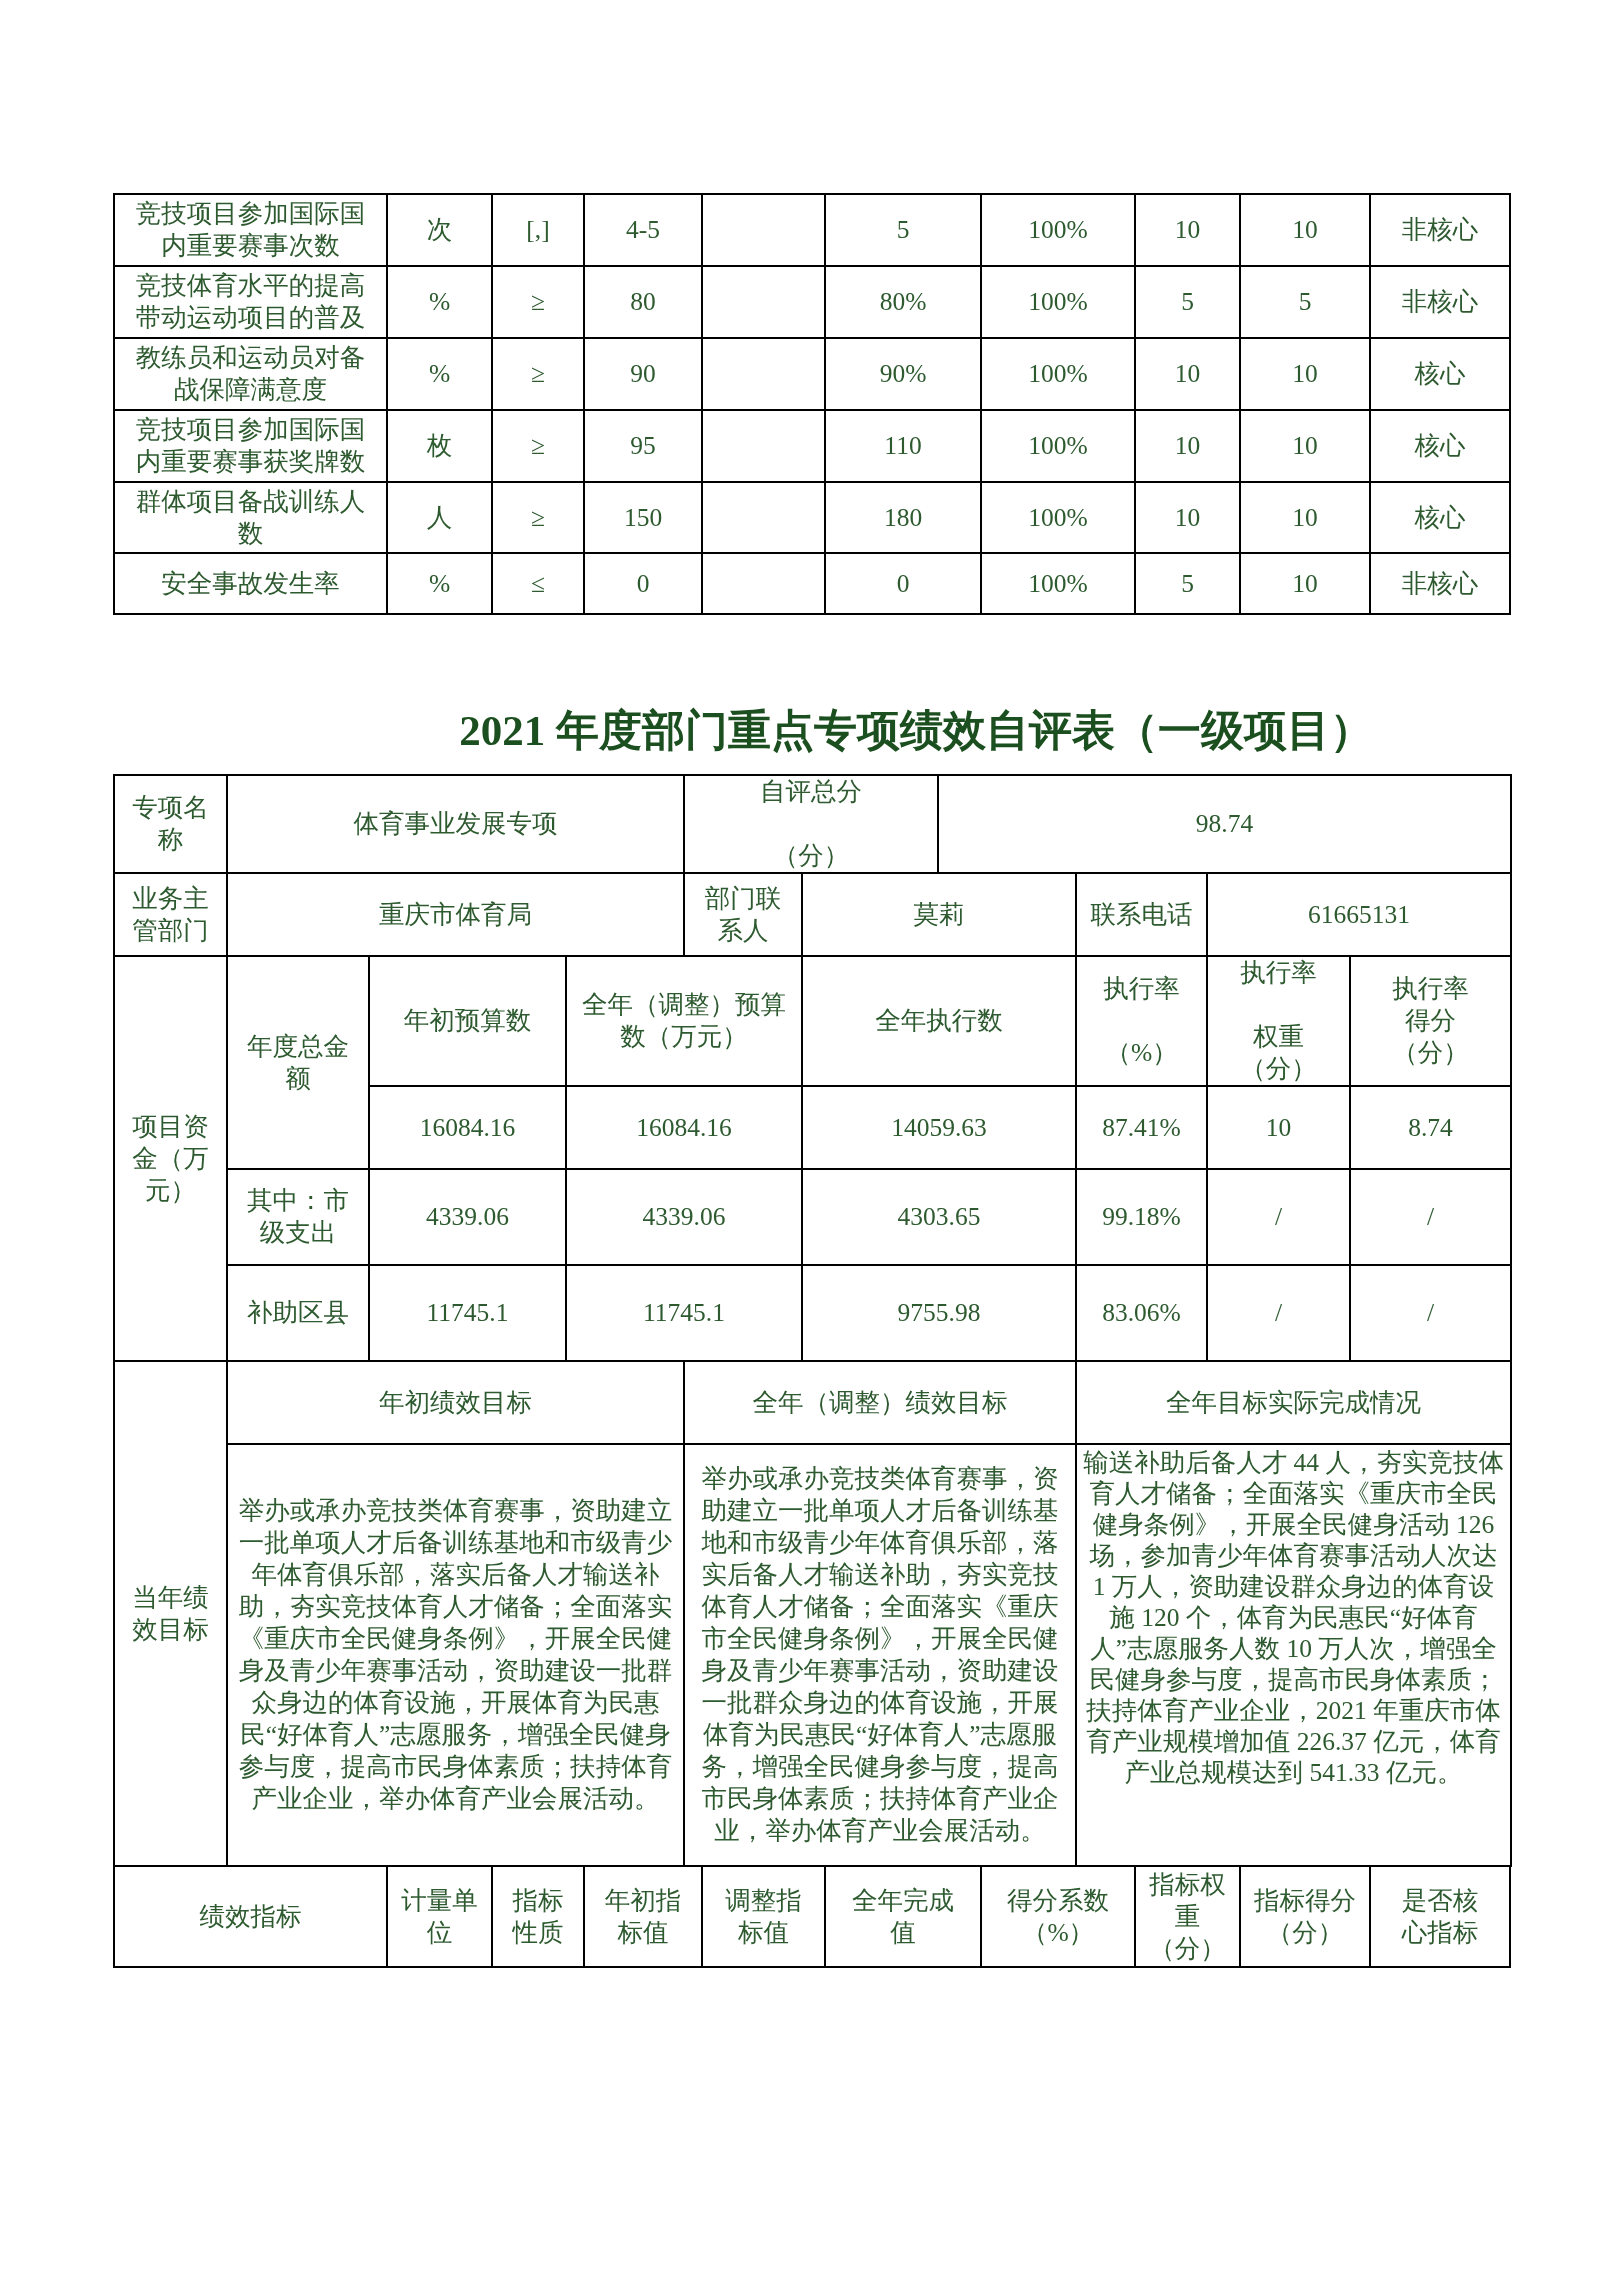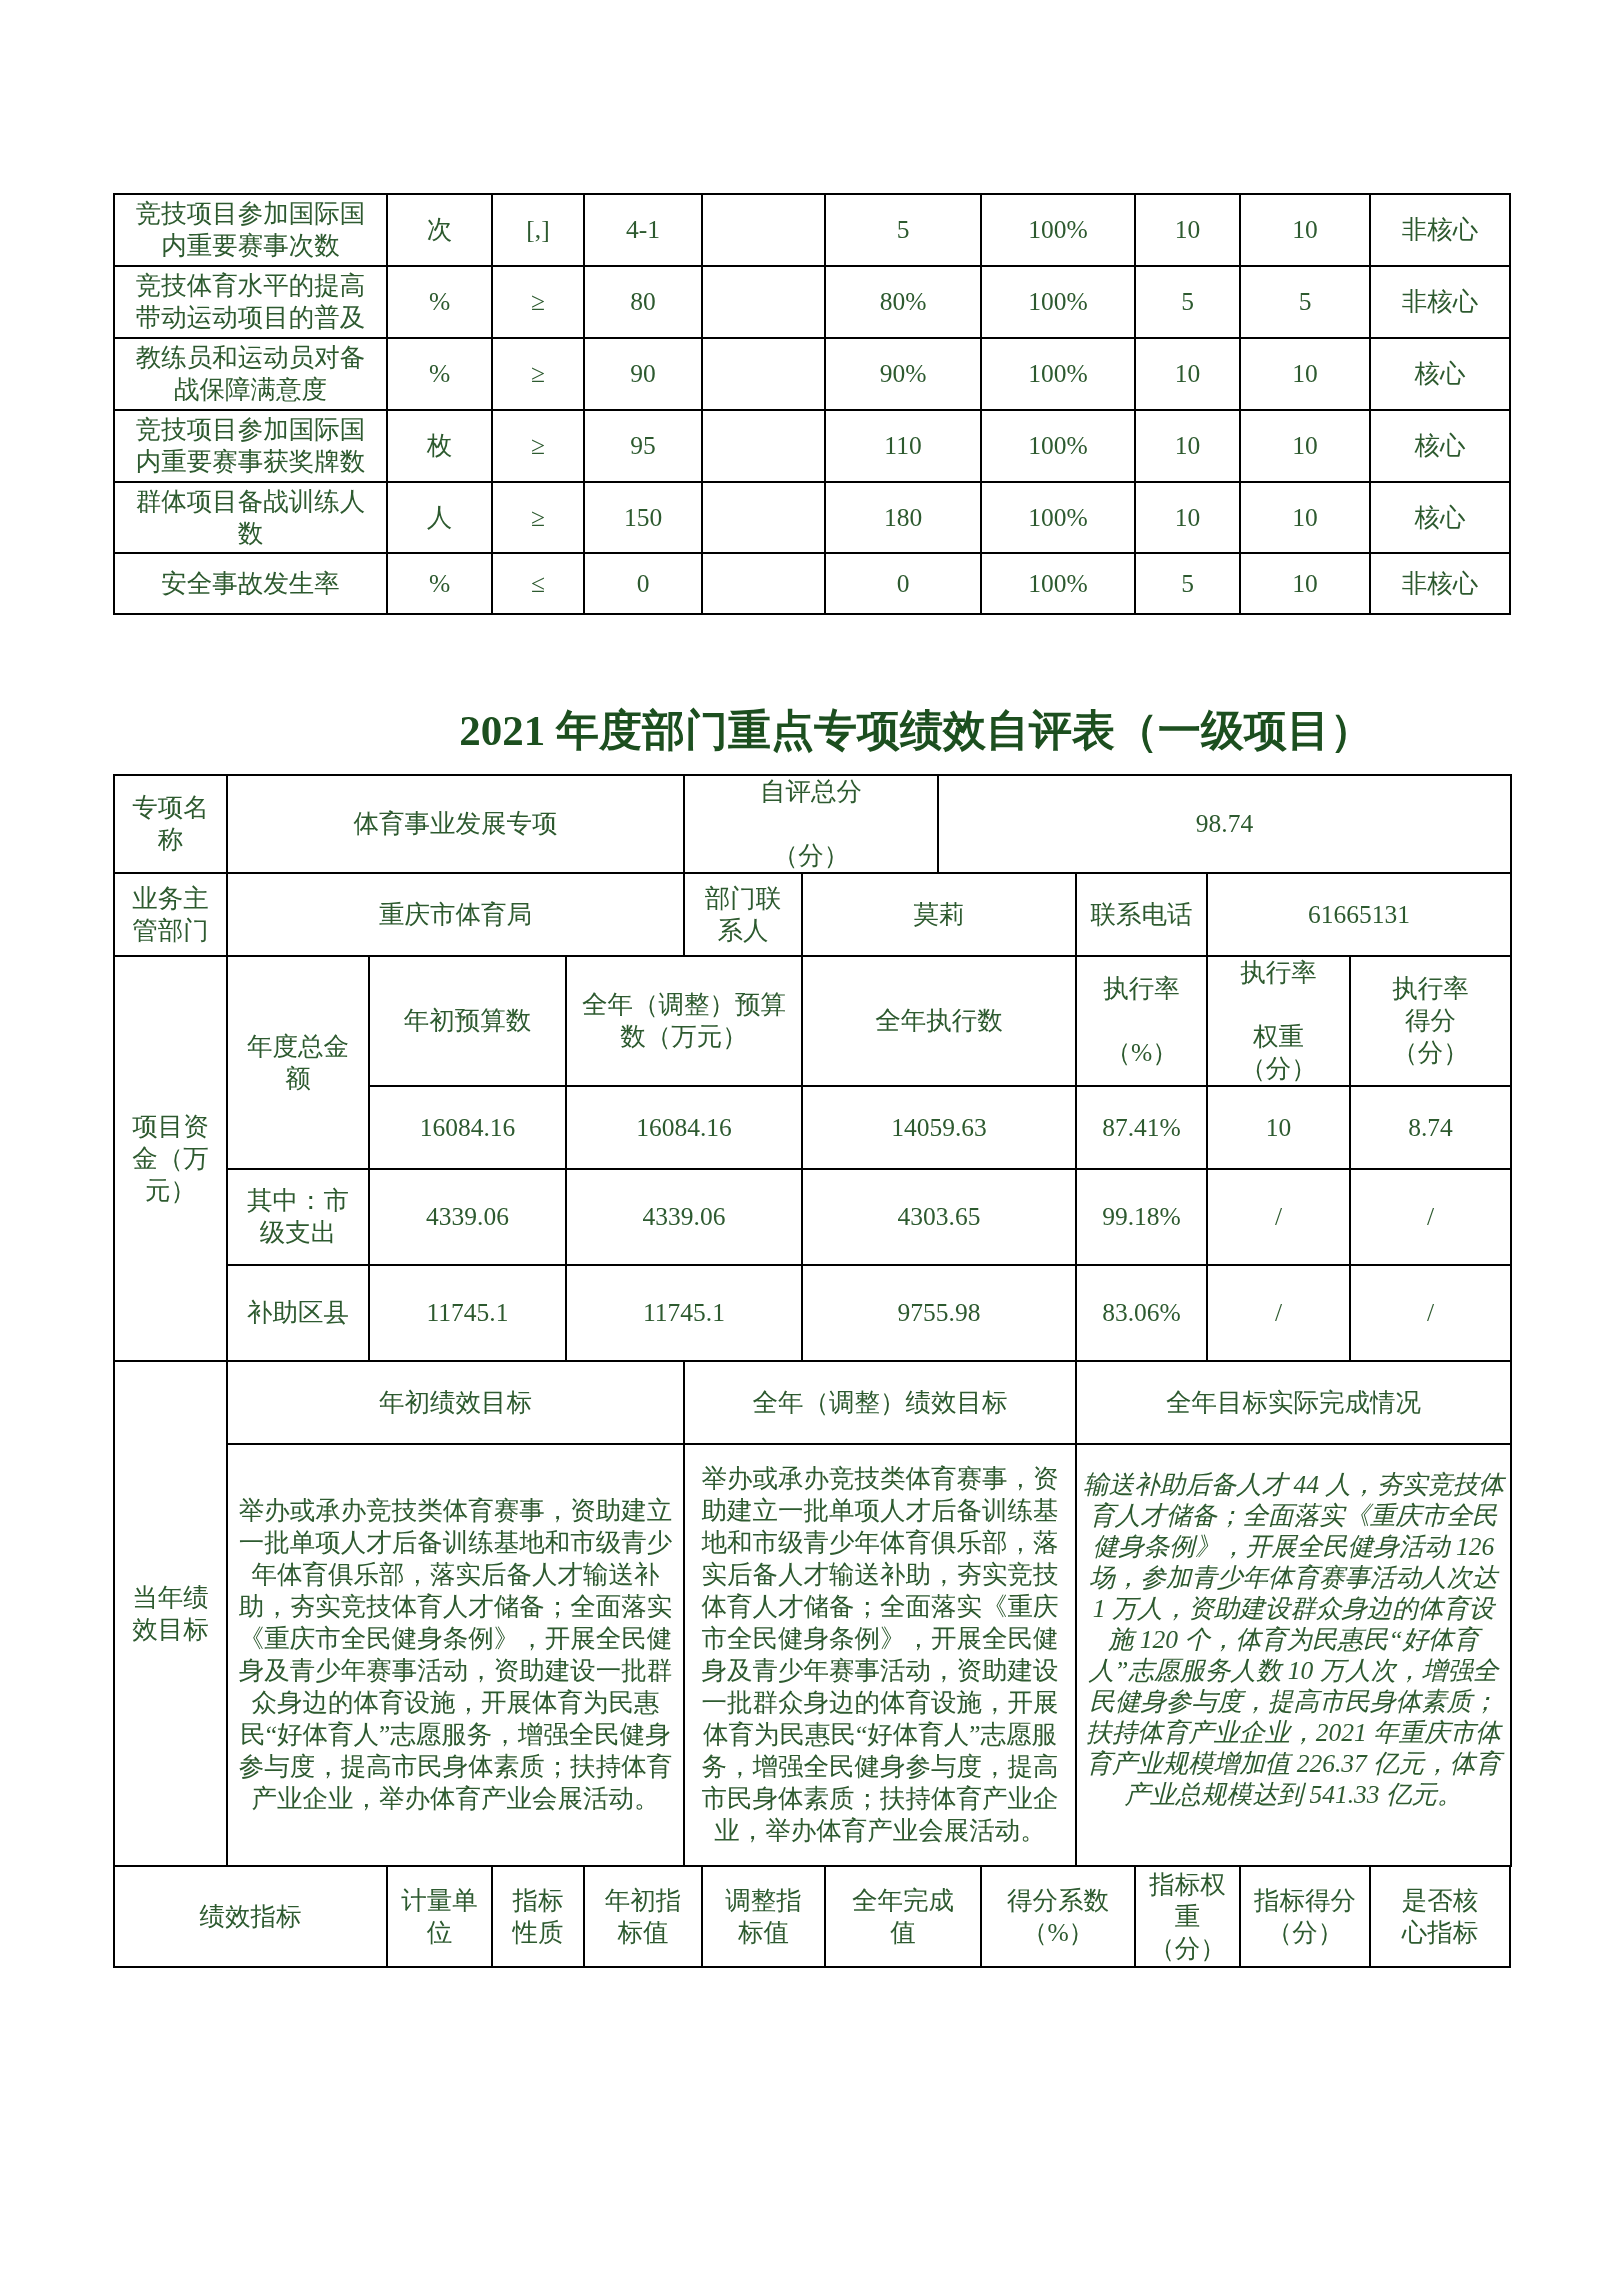--- a/index.html
+++ b/index.html
@@ -49,22 +49,21 @@
     text-align:justify;
     vertical-align:middle;
     font-size:26.5px;
     line-height:35px;
     padding:3.9px 11.8px;
   }
   td.goal.g3{
     font-size:25.5px;
     line-height:31px;
     vertical-align:top;
-    padding-top:24px;
-    font-style:italic;
+    padding-top:2px;
   }
 </style>
 </head>
 <body>
 
 <div class="page">
 
   <table class="t t1">
     <colgroup>
       <col style="width:273px">
@@ -77,21 +76,21 @@
         <col style="width:105px">
         <col style="width:130px">
         <col style="width:140px">
     </colgroup>
     <tbody>
       <tr style="height:72px">
         <td>竞技项目参加国际国
 内重要赛事次数</td>
         <td>次</td>
         <td>[,]</td>
-        <td>4-1</td>
+        <td>4-5</td>
         <td></td>
         <td>5</td>
         <td>100%</td>
         <td>10</td>
         <td>10</td>
         <td>非核心</td>
       </tr>
       <tr style="height:72px">
         <td>竞技体育水平的提高
 带动运动项目的普及</td>

